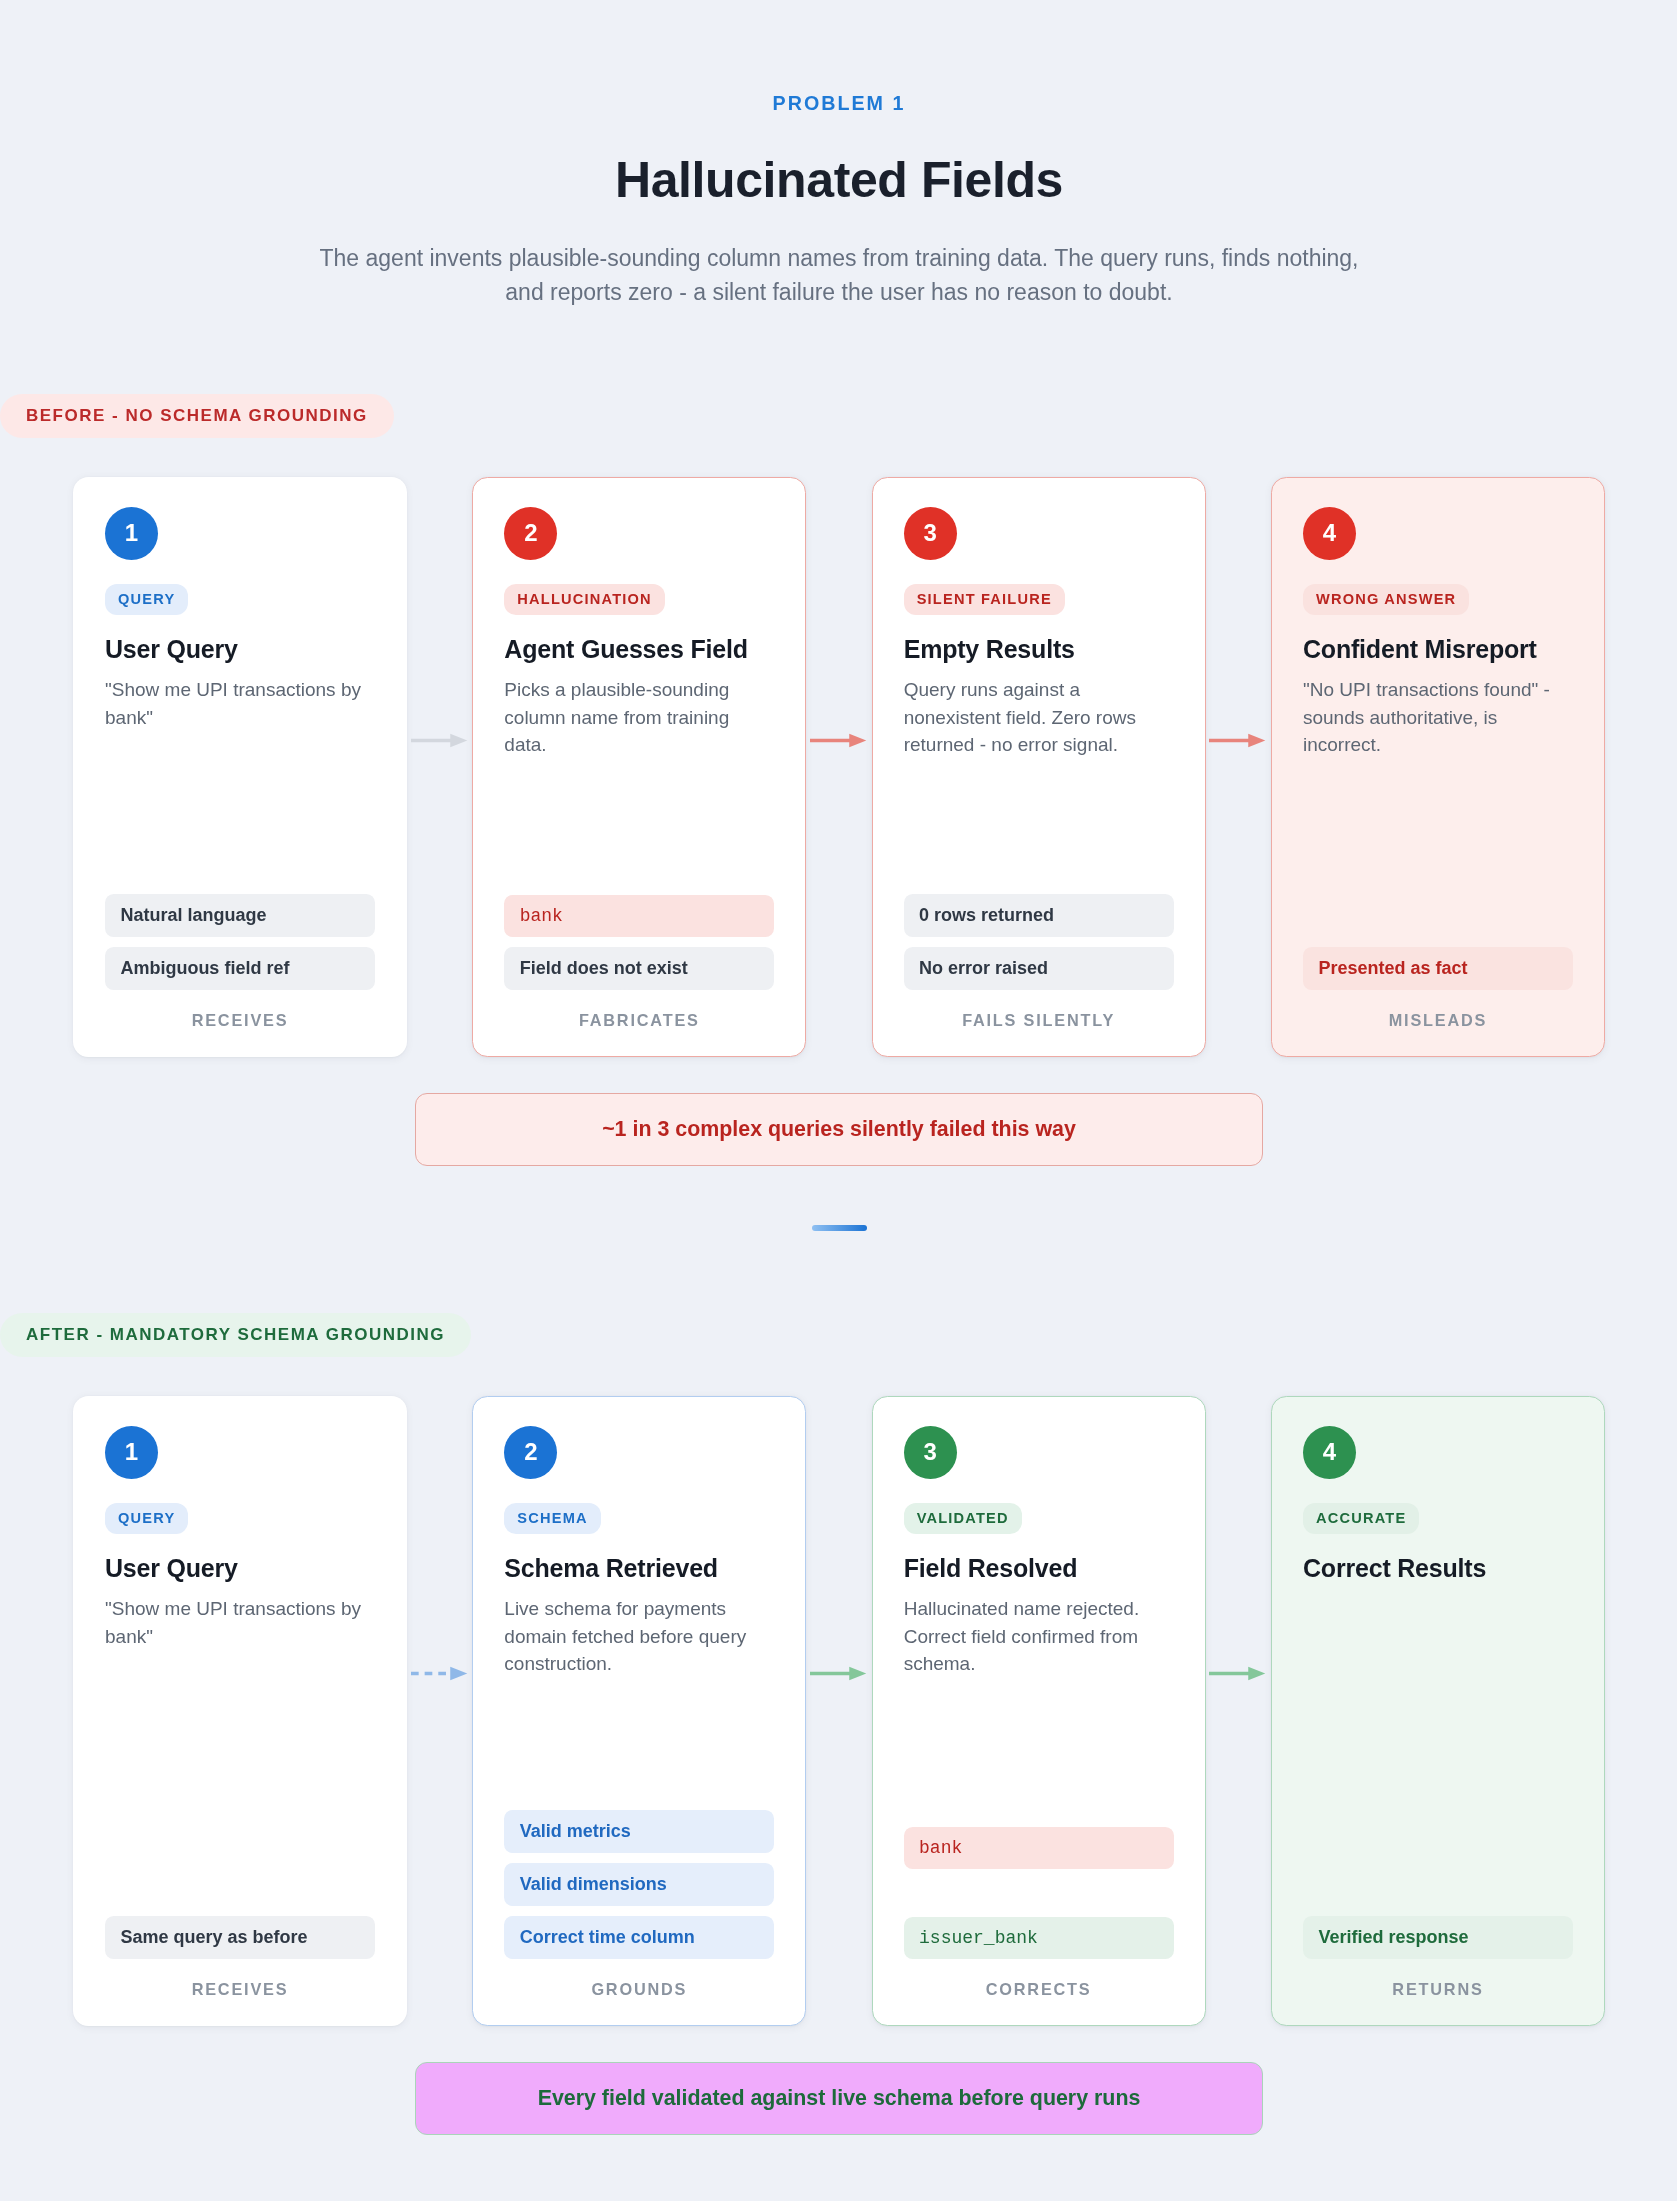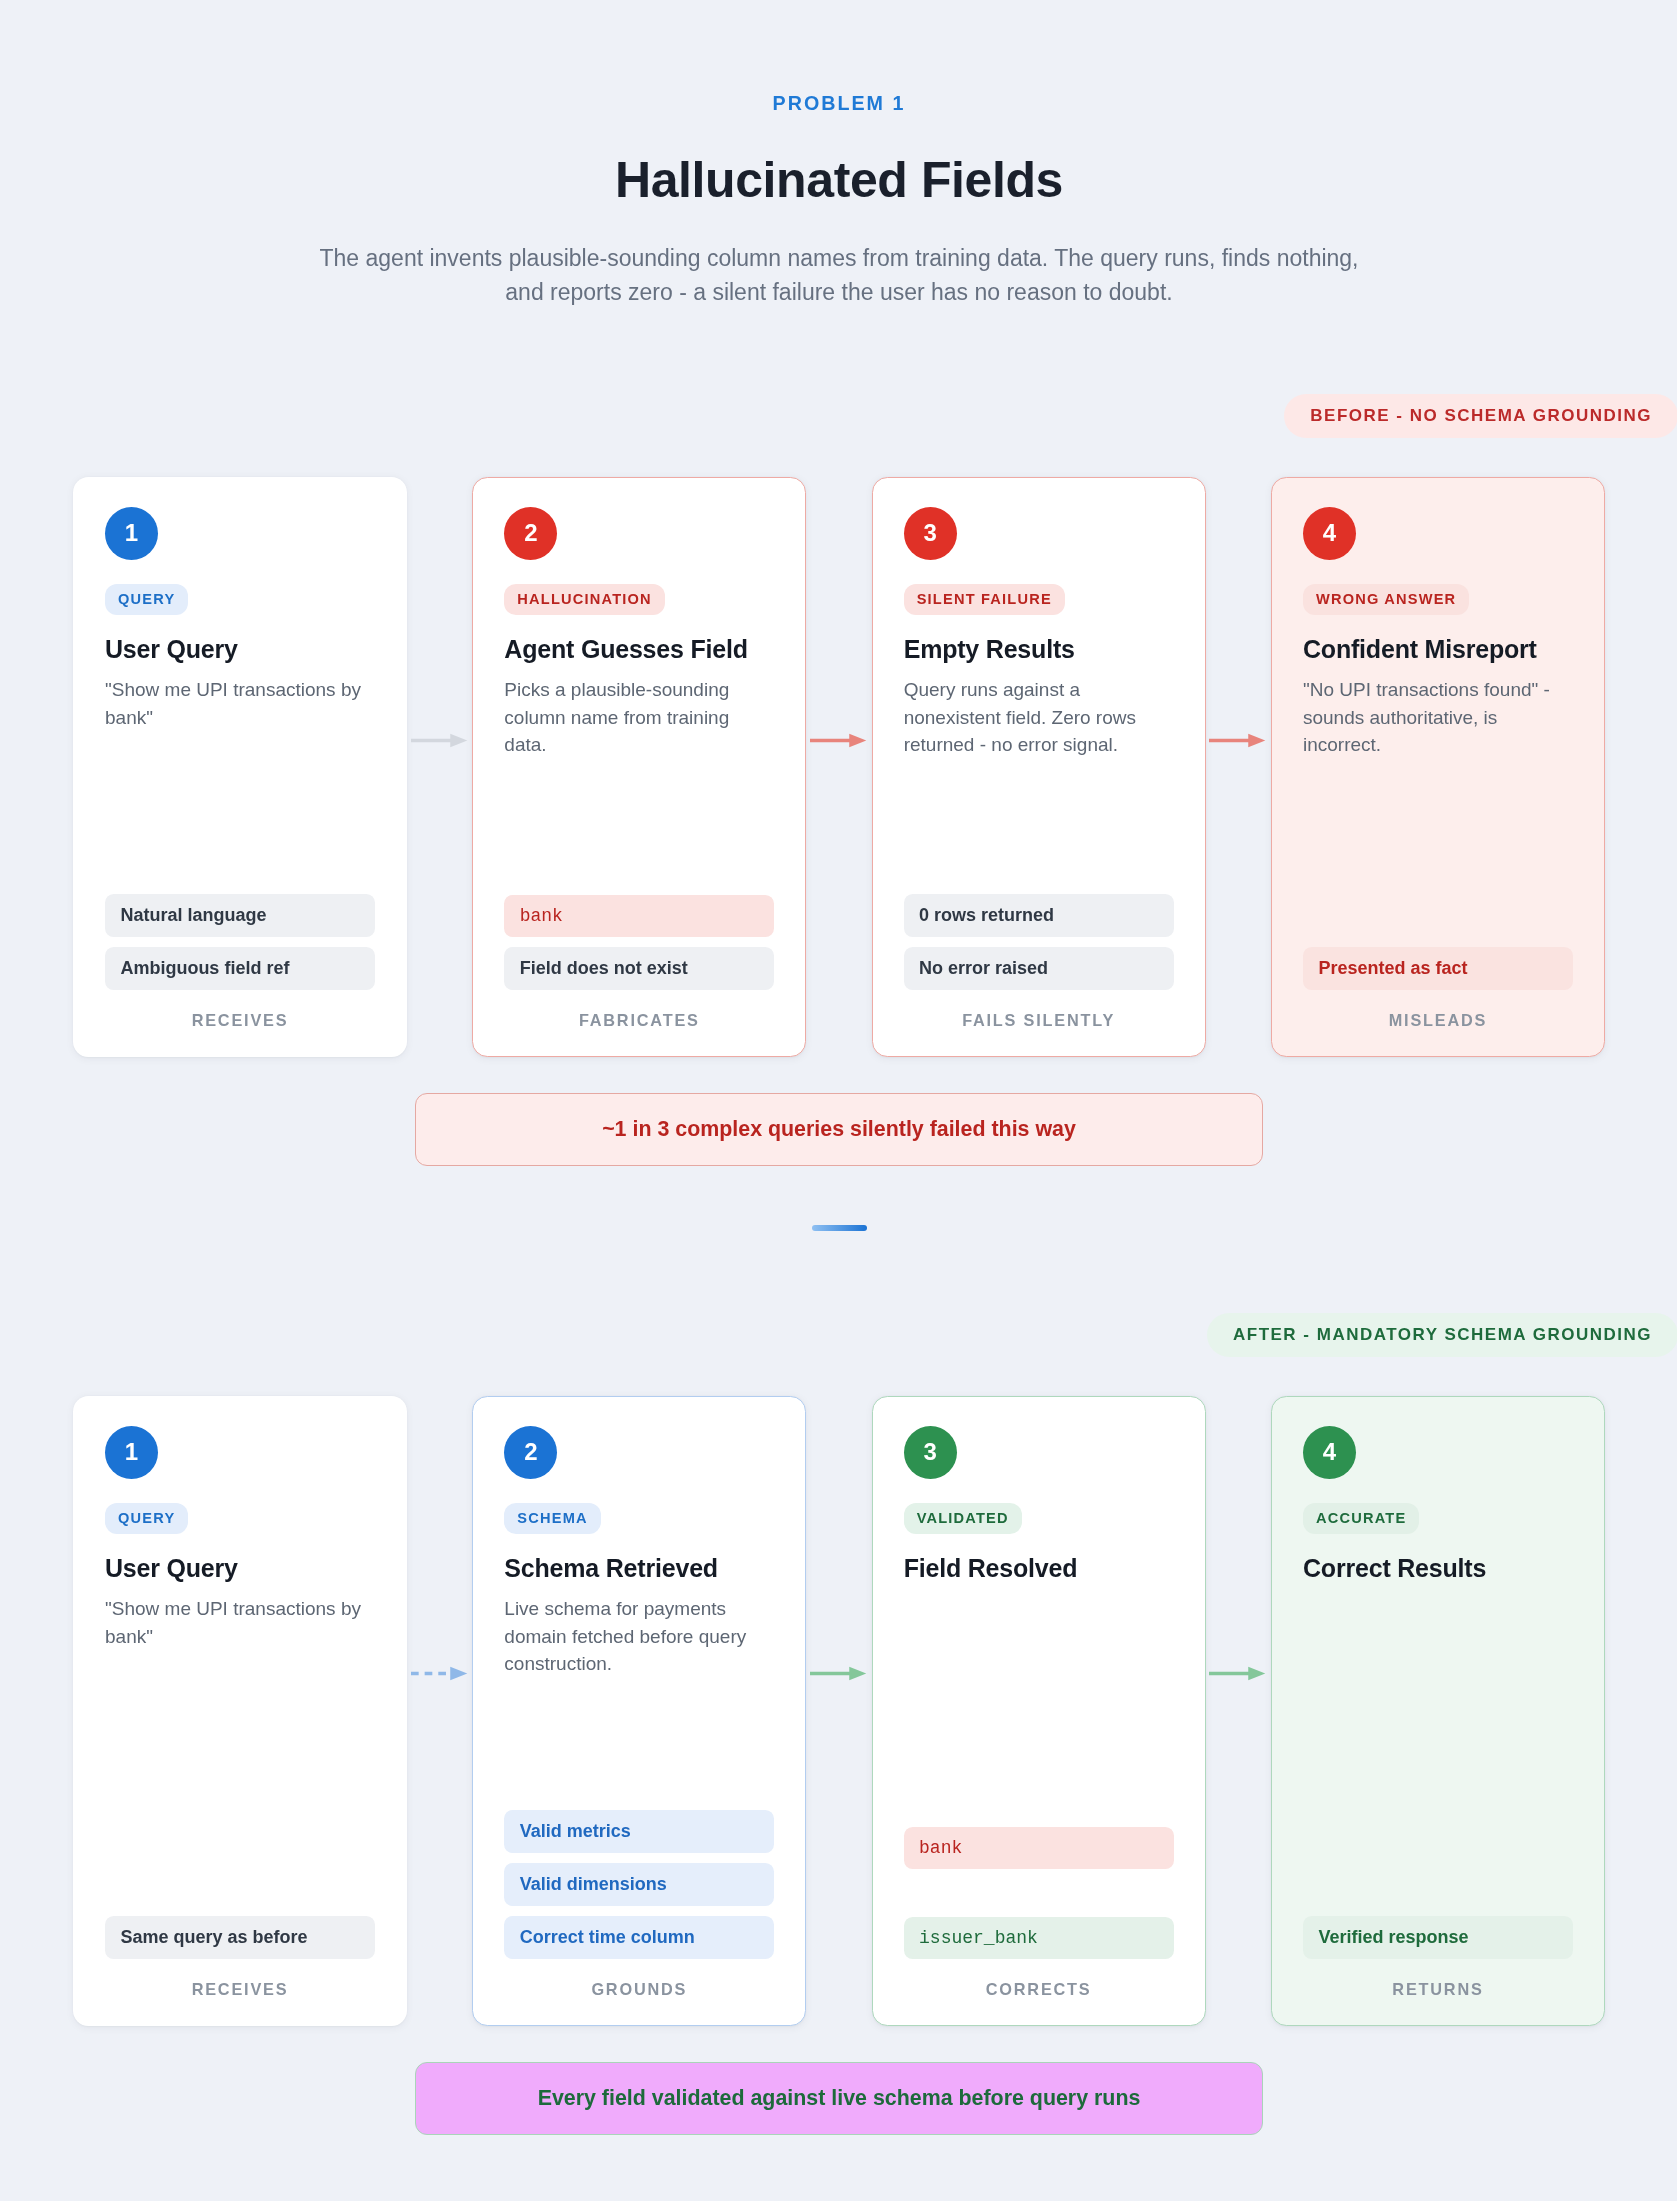--- a/index.html
+++ b/index.html
@@ -37,21 +37,21 @@
   .subtitle {
     margin: 33px auto 0;
     width: 1044px;
     font-size: 23px;
     line-height: 1.47;
     color: #667080;
     font-weight: 400;
   }
 
   
-  .badge-row { text-align: right; padding-left: 41px; }
+  .badge-row { text-align: left; }
   .section-badge {
     display: inline-block;
     font-size: 17px;
     font-weight: 700;
     letter-spacing: 1.5px;
     padding: 12px 26px;
     border-radius: 855px;
     text-transform: uppercase;
   }
   .badge-before { background: #fde8e7; color: #bb2a2a; }
@@ -347,20 +347,21 @@
         <line x1="0" y1="11" x2="50" y2="11" stroke="#84c79a" stroke-width="4"></line>
         <polygon points="46,3 66,11 46,19" fill="#84c79a"></polygon>
       </svg>
     </div>
 
     <div class="col">
       <div class="card v-green">
         <div class="bubble b-green">3</div>
         <div class="tag t-green">VALIDATED</div>
         <div class="card-title">Field Resolved</div>
+        <div class="card-desc">Hallucinated name rejected. Correct field confirmed from schema.</div>
         <div class="chips">
           <div class="chip c-red">bank</div>
           <div class="chip c-greenmono">issuer_bank</div>
         </div>
         <div class="card-foot">CORRECTS</div>
       </div>
     </div>
 
     <div class="conn">
       <svg width="58" height="19" viewBox="0 0 68 22" aria-hidden="true">

